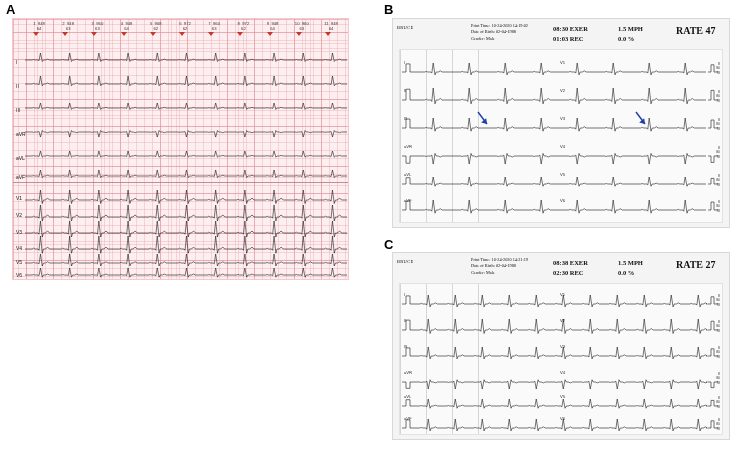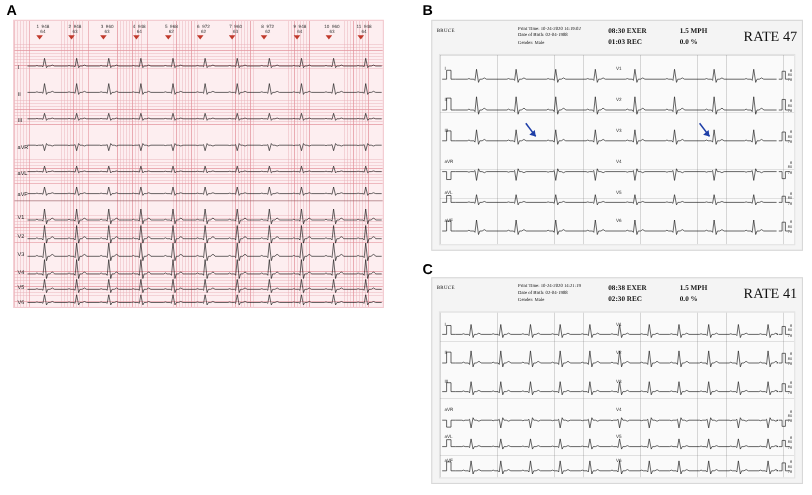--- a/index.html
+++ b/index.html
@@ -126,22 +126,22 @@
     left: 225px; top: 2px;
     font-size: 6.5px;
     font-weight: bold;
     line-height: 1.6;
     color: #111;
     white-space: nowrap;
   }
   .rate-block {
     position: absolute;
     left: 283px; top: 3px;
-    font-size: 13px;
-    font-weight: normal;
+    font-size: 10px;
+    font-weight: bold;
     color: #111;
     white-space: nowrap;
   }
   .ecg-area {
     position: absolute;
     left: 6px;
     right: 6px;
     background: #fafafa;
     border: 1px solid #e2e2e2;
     box-sizing: border-box;
@@ -346,21 +346,21 @@
            <span>Male</span></div>
     </div>
     <div class="stage-block">
       <div>08:38 EXER</div>
       <div>02:30 REC</div>
     </div>
     <div class="speed-block">
       <div>1.5 MPH</div>
       <div>0.0 %</div>
     </div>
-    <div class="rate-block">RATE 41</div>
+    <div class="rate-block">RATE 27</div>
   </div>
 
   <div class="ecg-area" style="top:30px; bottom:4px;">
     <div class="ecg-grid-gray"></div>
     <div id="leadsC1">
         <div class="lead-tag" style="left: 4px; top: 8px;">I</div>
         <div class="lead-tag" style="left: 4px; top: 34px;">II</div>
         <div class="lead-tag" style="left: 4px; top: 60px;">III</div>
         <div class="lead-tag" style="left: 4px; top: 86px;">aVR</div>
         <div class="lead-tag" style="left: 4px; top: 110px;">aVL</div>

